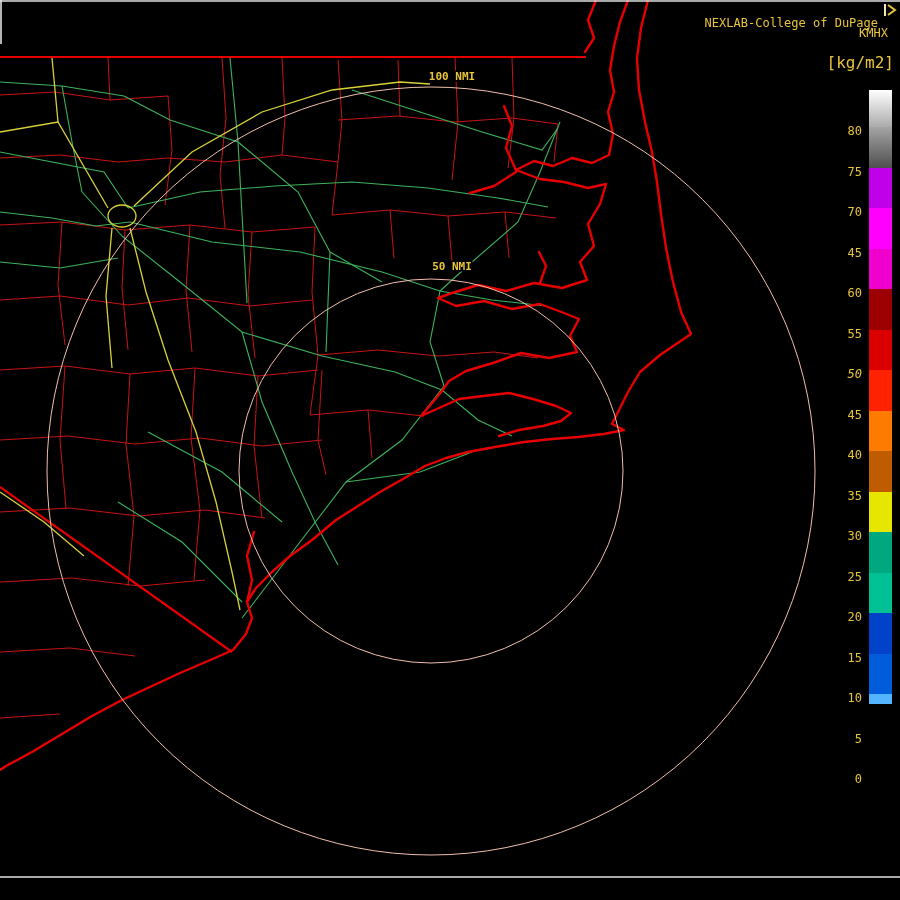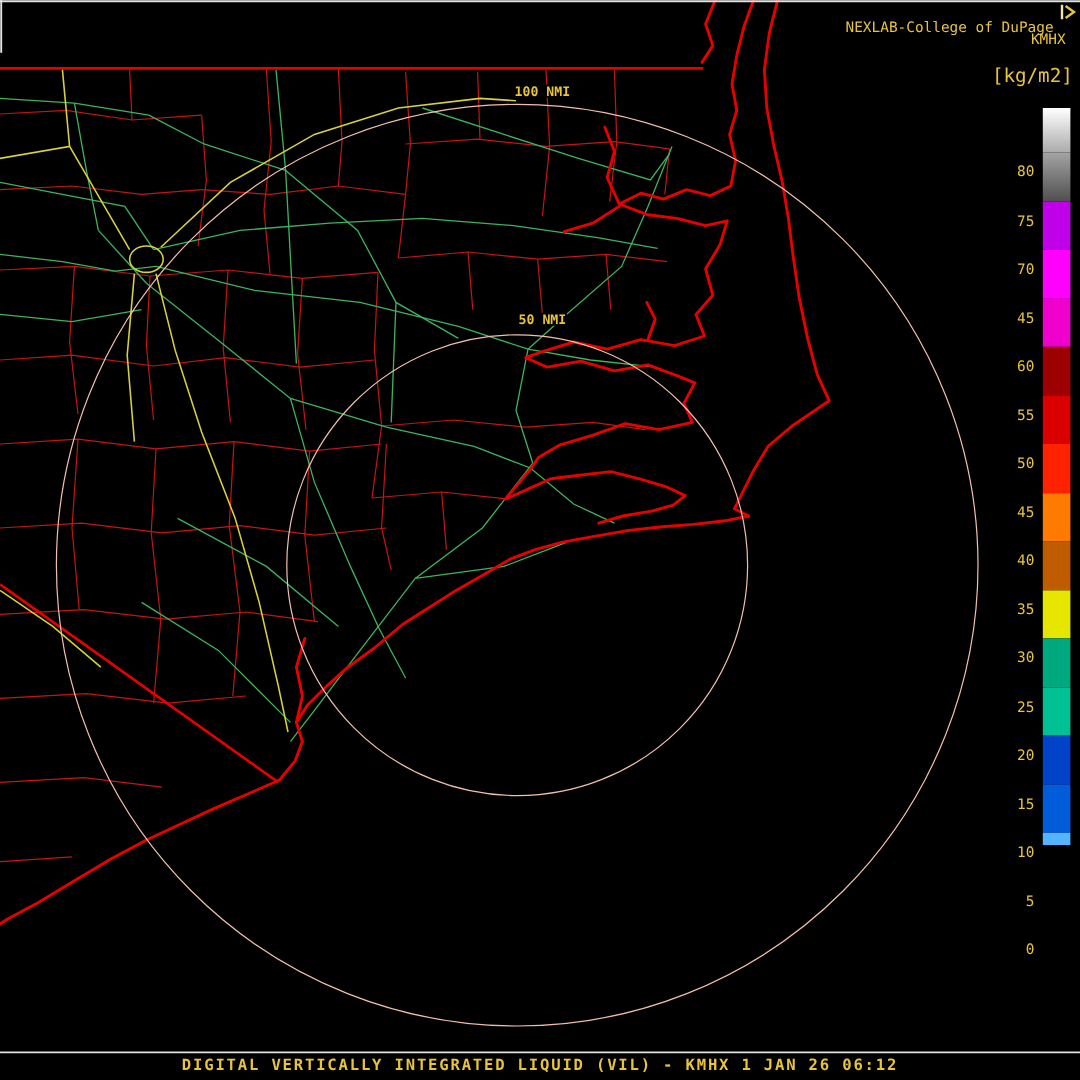--- a/index.html
+++ b/index.html
@@ -14,21 +14,21 @@
   .rings circle{stroke:var(--rings);stroke-width:1;fill:none;}
   .frame line{stroke:var(--frame);stroke-width:1.6;}
   text.ringlbl{font-family:"DejaVu Sans Mono",monospace;font-size:11px;font-weight:bold;
                fill:var(--gold);stroke:#000;stroke-width:3px;paint-order:stroke;text-anchor:middle;}
   .brand{position:absolute;top:16px;right:22px;color:var(--gold);font-size:12px;white-space:nowrap;}
   .logo{position:absolute;top:2px;right:2px;}
   .nids{position:absolute;top:26px;right:12px;color:var(--gold);font-size:12px;}
   .units{position:absolute;top:53px;right:6px;color:var(--gold);font-size:16px;}
   .cbar{position:absolute;left:869px;top:90px;width:23px;}
   .cbar .seg{width:100%;}
-  .cbar-labels{position:absolute;left:832px;top:16px;width:30px;height:640px;}
+  .cbar-labels{position:absolute;left:832px;top:4px;width:30px;height:640px;}
   .cbar-labels span{position:absolute;right:0;color:var(--gold);font-size:12px;line-height:16px;}
   .caption{position:absolute;left:0;right:0;top:881px;text-align:center;color:var(--gold);
            font-size:13px;font-weight:bold;letter-spacing:1.5px;white-space:nowrap;}
 </style>
 </head>
 <body>
 
 <div class="stage" id="stage" style="--coast: #e60000; --county: #c81414; --roads: #3db35c; --hwy: #d8d23a; --rings: #f2bfae; --frame: #e2e2e2; --gold: #e8c43c;">
 
   <svg class="map" width="900" height="900" viewBox="0 0 900 900">
@@ -164,27 +164,26 @@
       <div class="seg" style="height: 40.5px; background: linear-gradient(rgb(85, 180, 255) 0px, rgb(85, 180, 255) 10px, rgb(0, 0, 0) 10px);"></div>
       <div class="seg" style="height: 55.5px; background: rgb(0, 0, 0);"></div>
     </div>
   <div class="cbar-labels" id="cbarLabels">
       <span style="top: 119px;">80</span>
       <span style="top: 159.5px;">75</span>
       <span style="top: 200px;">70</span>
       <span style="top: 240.5px;">45</span>
       <span style="top: 281px;">60</span>
       <span style="top: 321.5px;">55</span>
-      <span style="top: 362px;">50</span>
+      <span style="top: 362px; font-style: italic;">50</span>
       <span style="top: 402.5px;">45</span>
       <span style="top: 443px;">40</span>
       <span style="top: 483.5px;">35</span>
       <span style="top: 524px;">30</span>
       <span style="top: 564.5px;">25</span>
       <span style="top: 605px;">20</span>
       <span style="top: 645.5px;">15</span>
       <span style="top: 686px;">10</span>
       <span style="top: 726.5px;">5</span>
       <span style="top: 767px;">0</span>
     </div>
 
-  <div class="caption">DIGITAL VERTICALLY INTEGRATED LIQUID (VIL) - KMHX 1 JAN 26 06:12</div>
 </div>
 
 </body></html>

